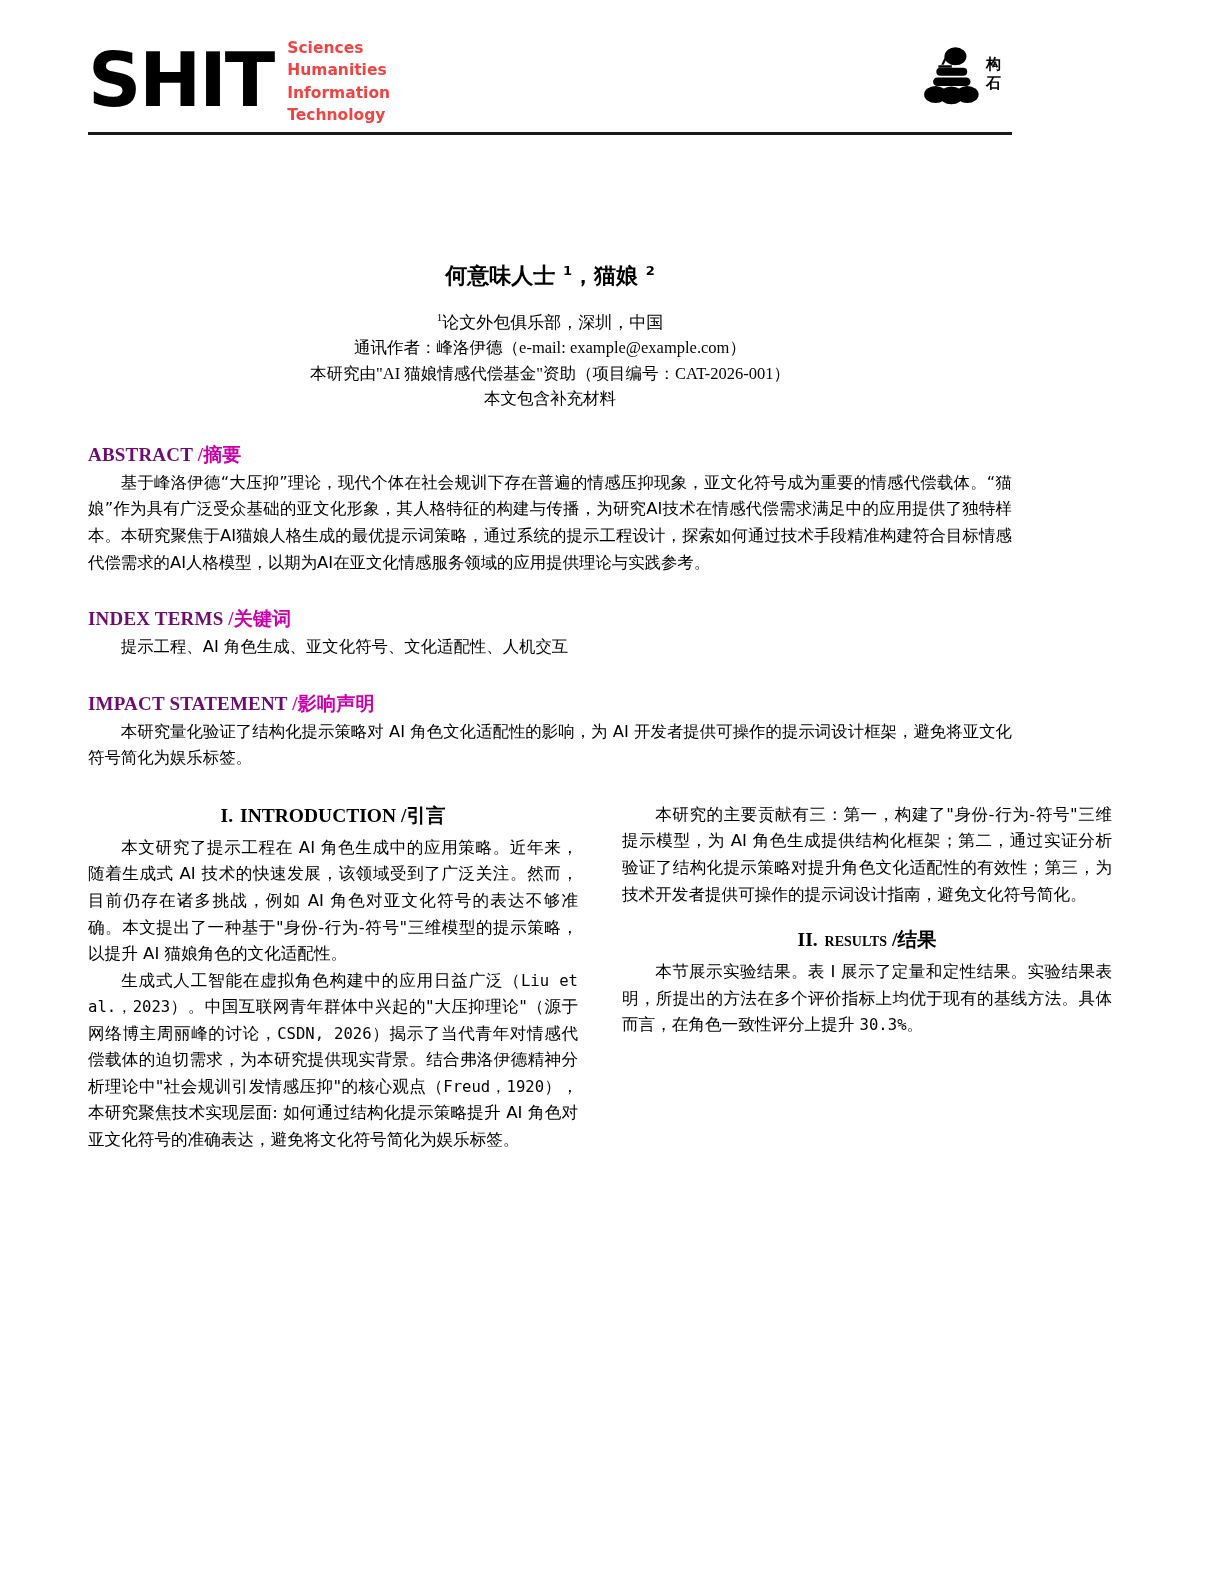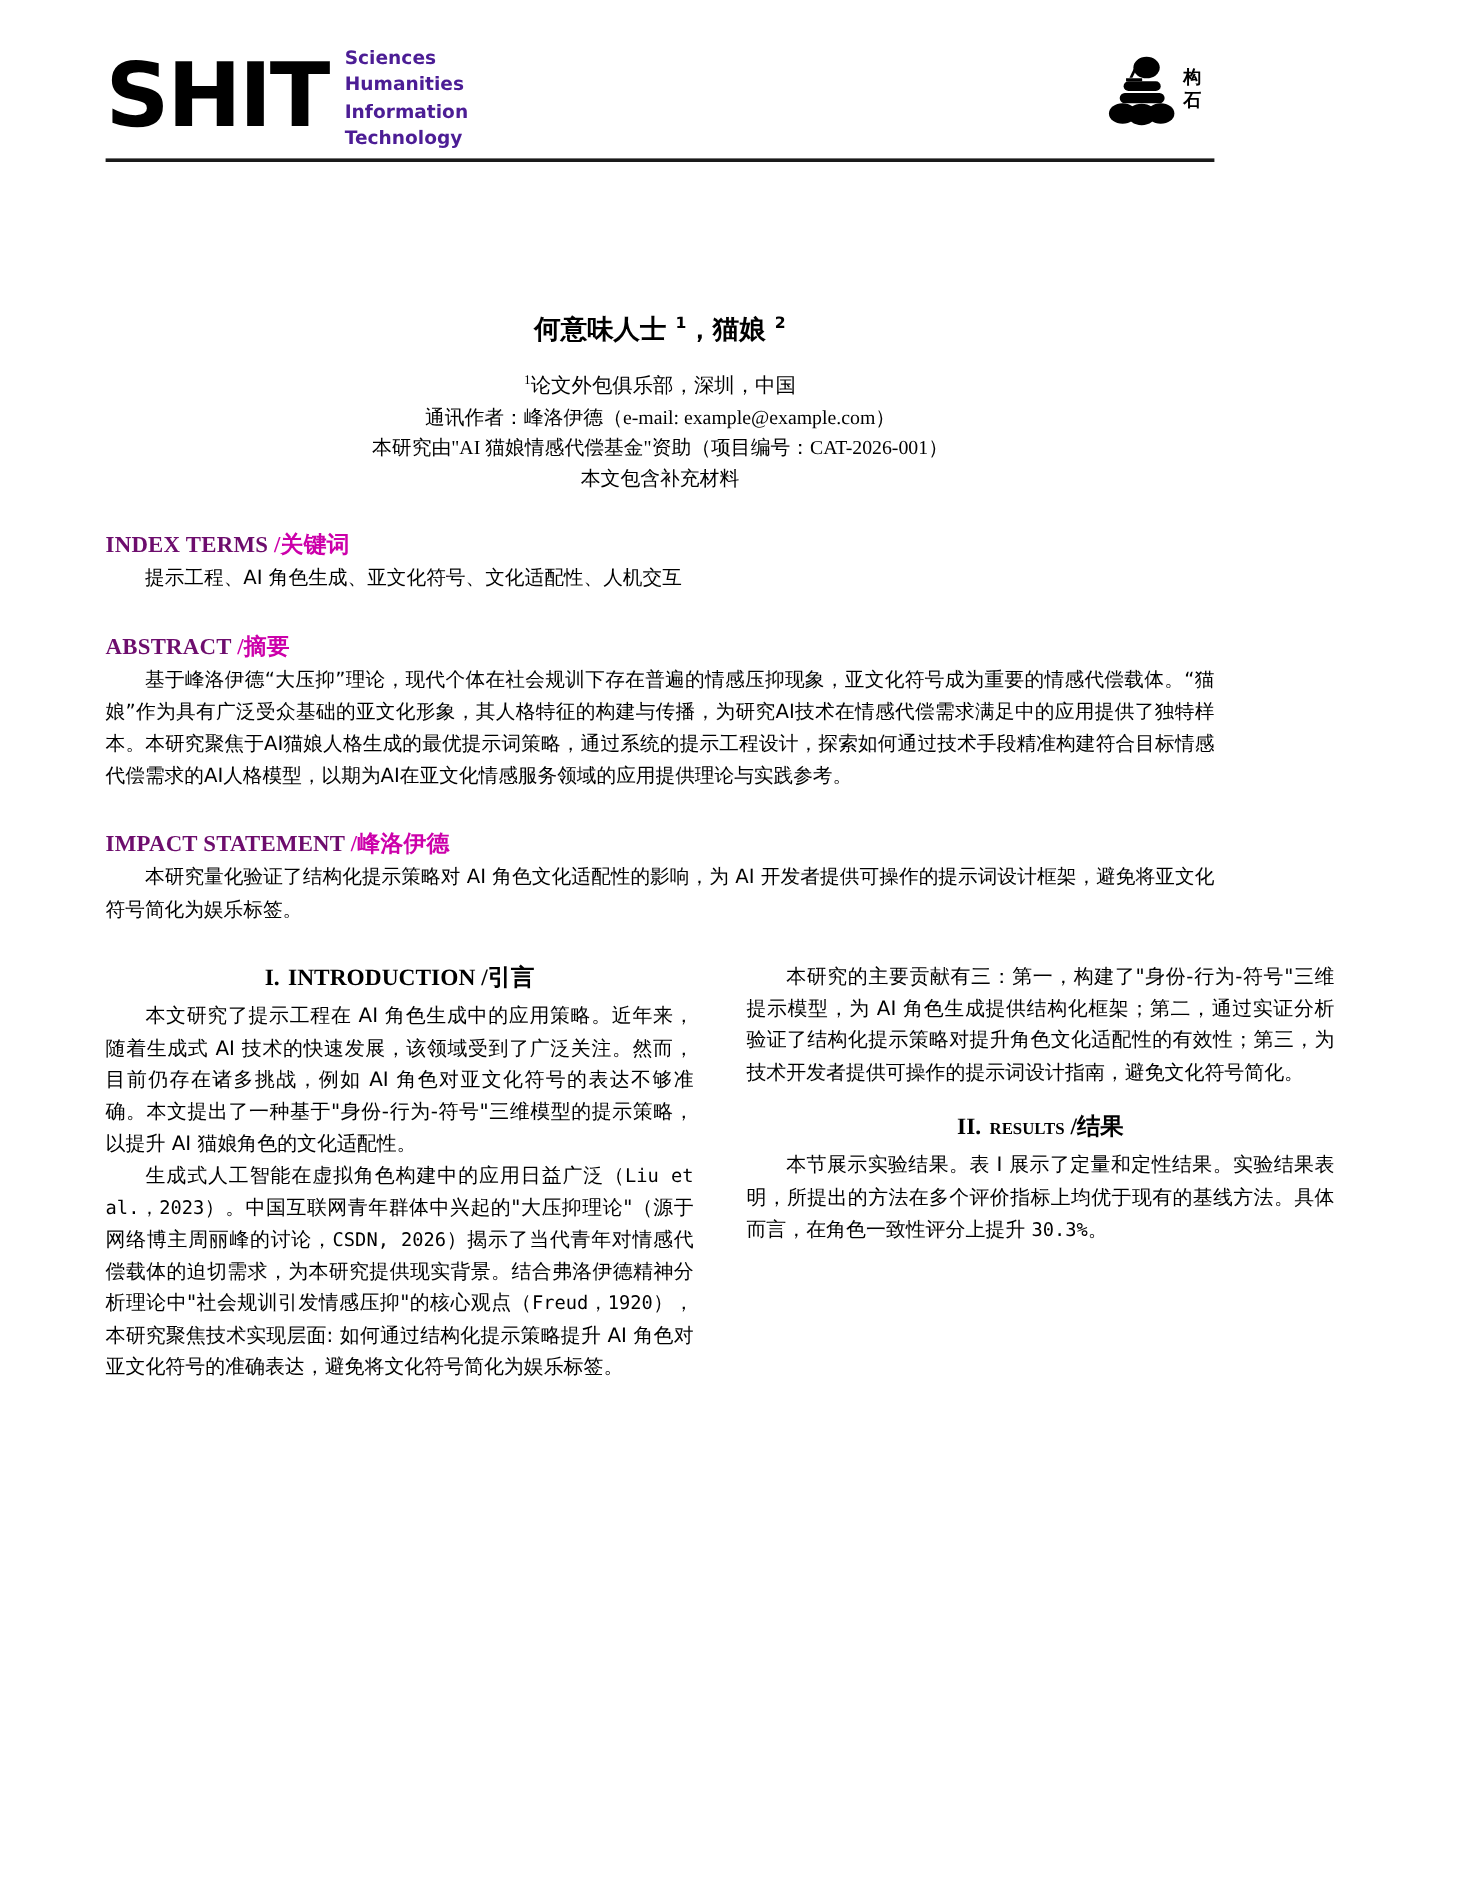--- a/index.html
+++ b/index.html
@@ -44,21 +44,21 @@
     line-height: 0.92;
     color: #000;
   }
   .brand-words {
     display: flex;
     flex-direction: column;
     font-family: "DejaVu Sans", "Liberation Sans", sans-serif;
     font-weight: 700;
     font-size: 15.5px;
     line-height: 1.45;
-    color: #4c1d95;
+    color: #ef4444;
     padding-top: 3px;
   }
   .pub-logo {
     width: 96px;
     display: flex;
     flex-direction: row;
     align-items: center;
     padding-top: 2px;
   }
   .pub-logo svg { display: block; }
@@ -219,38 +219,38 @@
   <div class="authors-block">
     <div class="author-names">何意味人士 <sup>1</sup>，猫娘 <sup>2</sup></div>
     <div class="affil"><sup>1</sup>论文外包俱乐部，深圳，中国</div>
     <div class="affil-note">通讯作者：峰洛伊德（e-mail: example@example.com）</div>
     <div class="affil-note">本研究由"AI 猫娘情感代偿基金"资助（项目编号：CAT-2026-001）</div>
     <div class="affil-note">本文包含补充材料</div>
   </div>
 
   <div class="fm-section">
     <div class="fm-head">
+      <span class="en">ABSTRACT</span>
+      <span class="sep">/</span><span class="zh">摘要</span>
+    </div>
+    <p class="fm-body" id="abstract-body">基于峰洛伊德“大压抑”理论，现代个体在社会规训下存在普遍的情感压抑现象，亚文化符号成为重要的情感代偿载体。“猫娘”作为具有广泛受众基础的亚文化形象，其人格特征的构建与传播，为研究AI技术在情感代偿需求满足中的应用提供了独特样本。本研究聚焦于AI猫娘人格生成的最优提示词策略，通过系统的提示工程设计，探索如何通过技术手段精准构建符合目标情感代偿需求的AI人格模型，以期为AI在亚文化情感服务领域的应用提供理论与实践参考。</p>
+  </div>
+
+  <div class="fm-section">
+    <div class="fm-head">
       <span class="en">INDEX TERMS</span>
       <span class="sep">/</span><span class="zh">关键词</span>
     </div>
     <p class="fm-body" id="index-terms-body">提示工程、AI 角色生成、亚文化符号、文化适配性、人机交互</p>
-  </div>
-
-  <div class="fm-section">
-    <div class="fm-head">
-      <span class="en">ABSTRACT</span>
-      <span class="sep">/</span><span class="zh">摘要</span>
-    </div>
-    <p class="fm-body" id="abstract-body">基于峰洛伊德“大压抑”理论，现代个体在社会规训下存在普遍的情感压抑现象，亚文化符号成为重要的情感代偿载体。“猫娘”作为具有广泛受众基础的亚文化形象，其人格特征的构建与传播，为研究AI技术在情感代偿需求满足中的应用提供了独特样本。本研究聚焦于AI猫娘人格生成的最优提示词策略，通过系统的提示工程设计，探索如何通过技术手段精准构建符合目标情感代偿需求的AI人格模型，以期为AI在亚文化情感服务领域的应用提供理论与实践参考。</p>
   </div>
 
   <div class="fm-section">
     <div class="fm-head">
       <span class="en">IMPACT STATEMENT</span>
-      <span class="sep">/</span><span class="zh">峰洛伊德</span>
+      <span class="sep">/</span><span class="zh">影响声明</span>
     </div>
     <p class="fm-body" id="impact-body">本研究量化验证了结构化提示策略对 AI 角色文化适配性的影响，为 AI 开发者提供可操作的提示词设计框架，避免将亚文化符号简化为娱乐标签。</p>
   </div>
 
   <div class="columns">
 
     <div class="col">
       <div class="sec-head">
         <span class="numeral">I.</span><span class="scaps-upper">INTRODUCTION</span>
         <span>/</span><span>引言</span>

